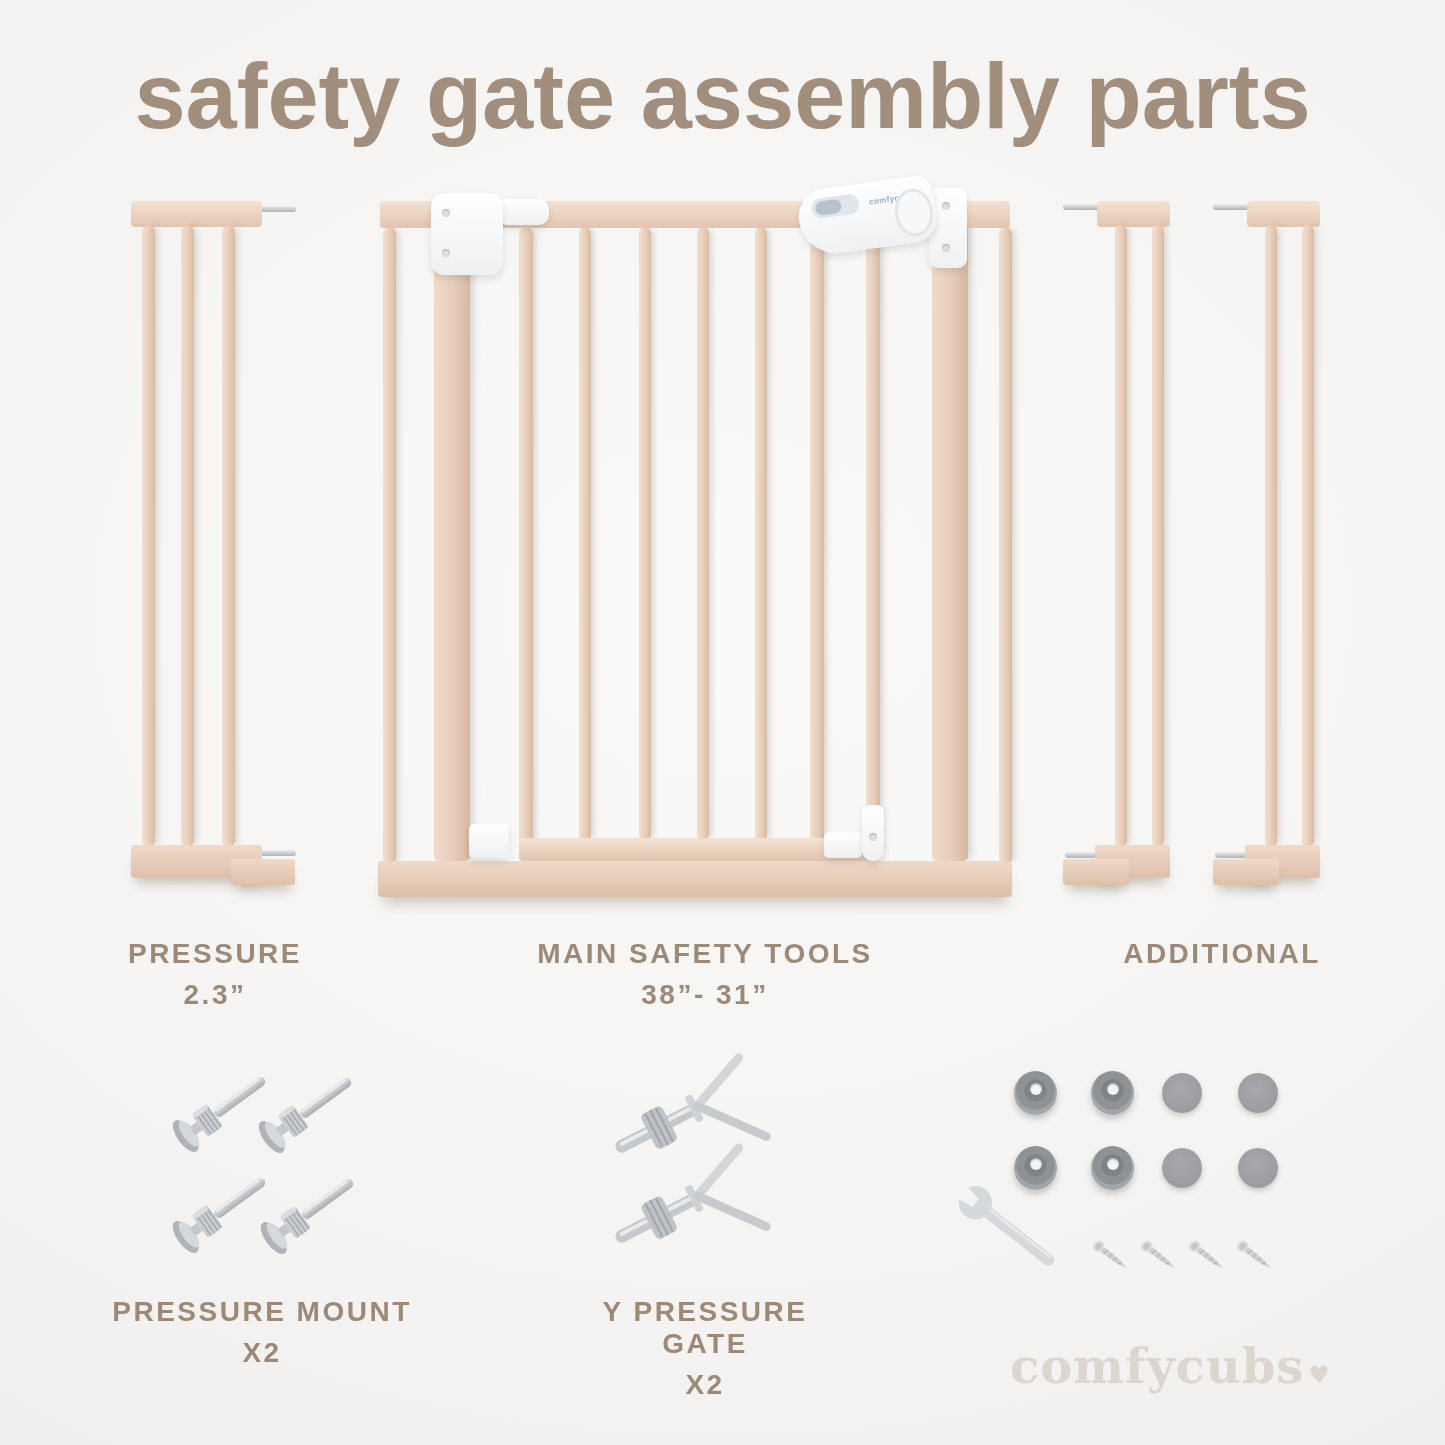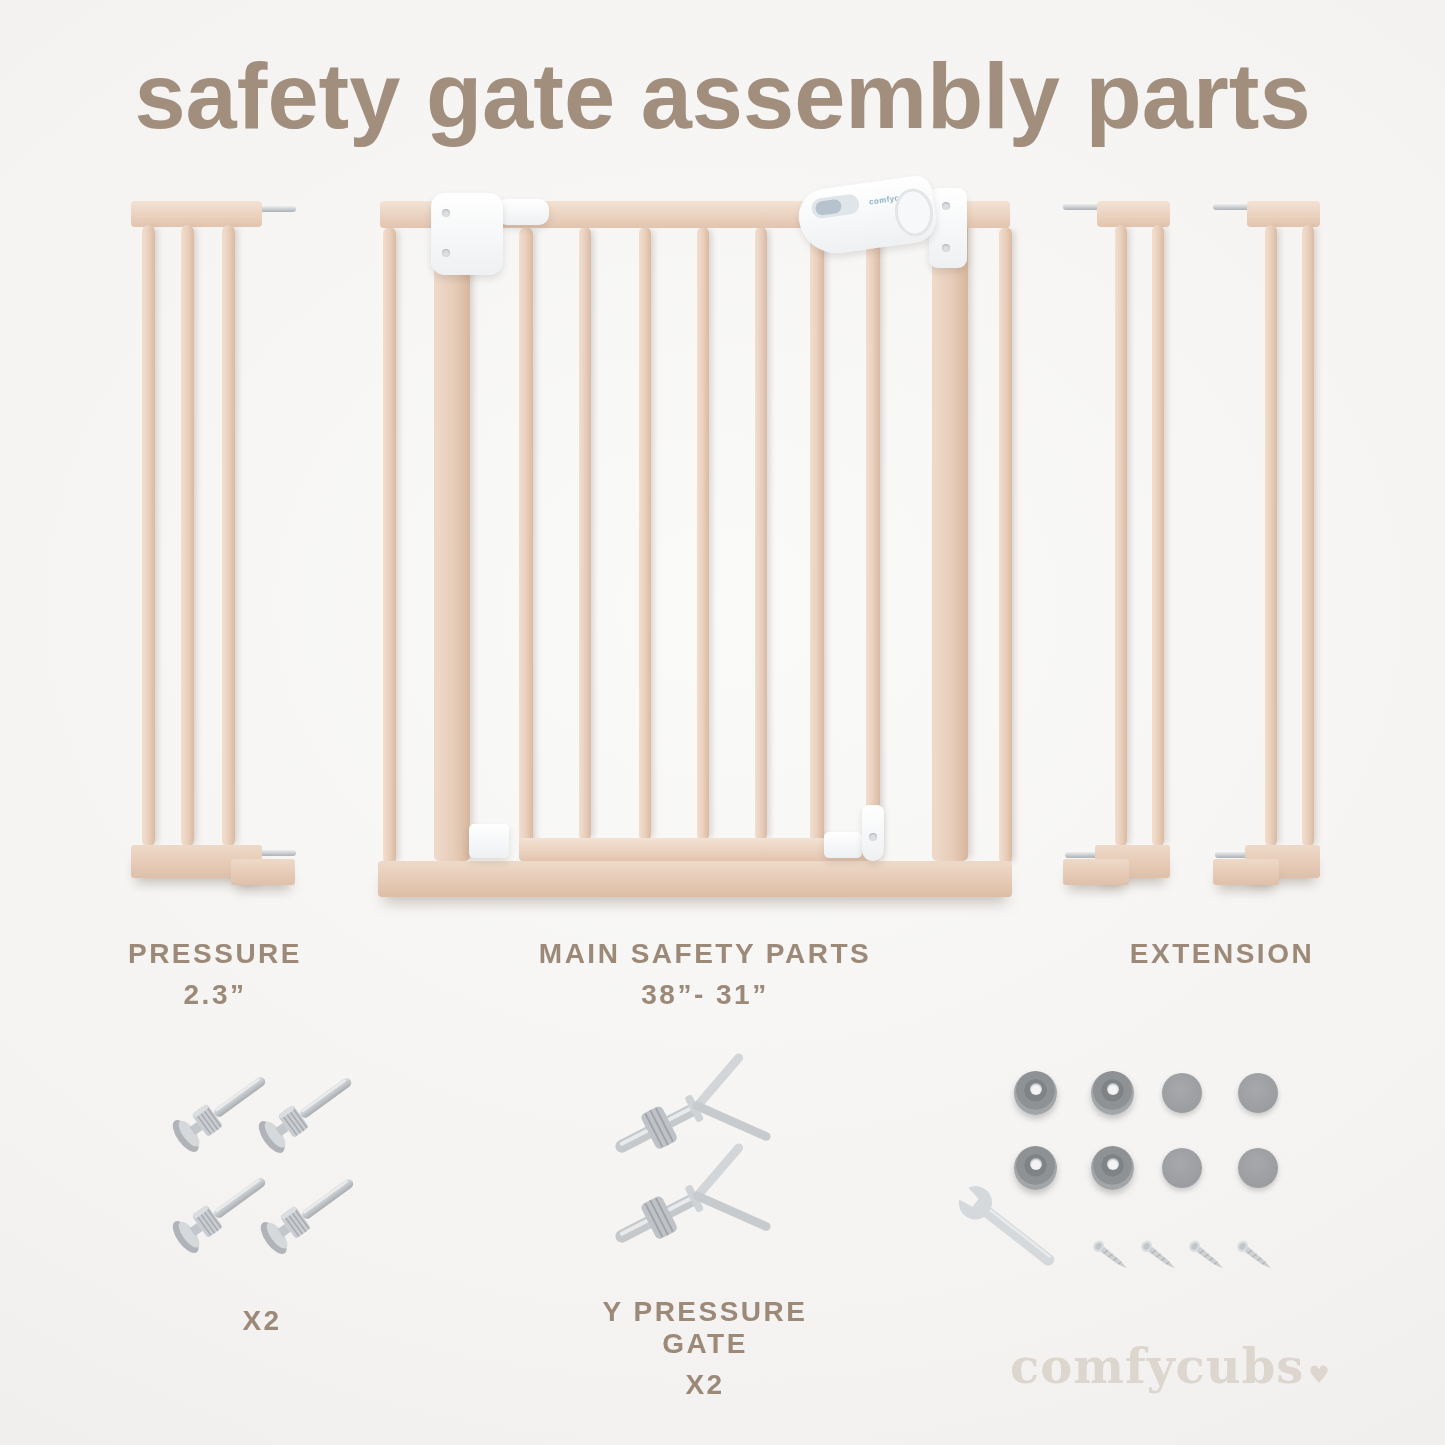--- a/index.html
+++ b/index.html
@@ -171,25 +171,25 @@
     <div class="block" style="left:32px;top:650px;width:75px;height:33px;"></div>
     <div class="block" style="left:0px;top:664px;width:66px;height:26px;"></div>
   </div>
 
   
   <div class="plabel" style="left:90px;top:938px;width:250px;">
     <div class="l1">PRESSURE</div>
     <div class="l2">2.3”</div>
   </div>
   <div class="plabel" style="left:505px;top:938px;width:400px;">
-    <div class="l1">MAIN SAFETY PARTS</div>
+    <div class="l1">MAIN SAFETY TOOLS</div>
     <div class="l2">38”- 31”</div>
   </div>
   <div class="plabel" style="left:1072px;top:938px;width:300px;">
-    <div class="l1">EXTENSION</div>
+    <div class="l1">ADDITIONAL</div>
   </div>
 
   
   <div class="abs">
     <svg class="part" style="left:166px;top:1065px;transform:rotate(-36deg);" width="118" height="49" viewBox="0 0 170 70">
         <use href="#pmount"></use>
       </svg>
     <svg class="part" style="left:252px;top:1066px;transform:rotate(-36deg);" width="118" height="49" viewBox="0 0 170 70">
         <use href="#pmount"></use>
       </svg>
@@ -233,20 +233,21 @@
     <svg class="part" style="left:1184px;top:1229px;transform:rotate(38deg);" width="46" height="18" viewBox="0 0 60 24">
         <use href="#screw"></use>
       </svg>
     <svg class="part" style="left:1232px;top:1229px;transform:rotate(38deg);" width="46" height="18" viewBox="0 0 60 24">
         <use href="#screw"></use>
       </svg>
   </div>
 
   
   <div class="plabel" style="left:112px;top:1296px;width:300px;">
+    <div class="l1">PRESSURE MOUNT</div>
     <div class="l2">X2</div>
   </div>
   <div class="plabel" style="left:555px;top:1296px;width:300px;">
     <div class="l1">Y PRESSURE GATE</div>
     <div class="l2">X2</div>
   </div>
 
   
   <div id="logo"><span>comfycubs</span><span class="heart">♥</span></div>
 

